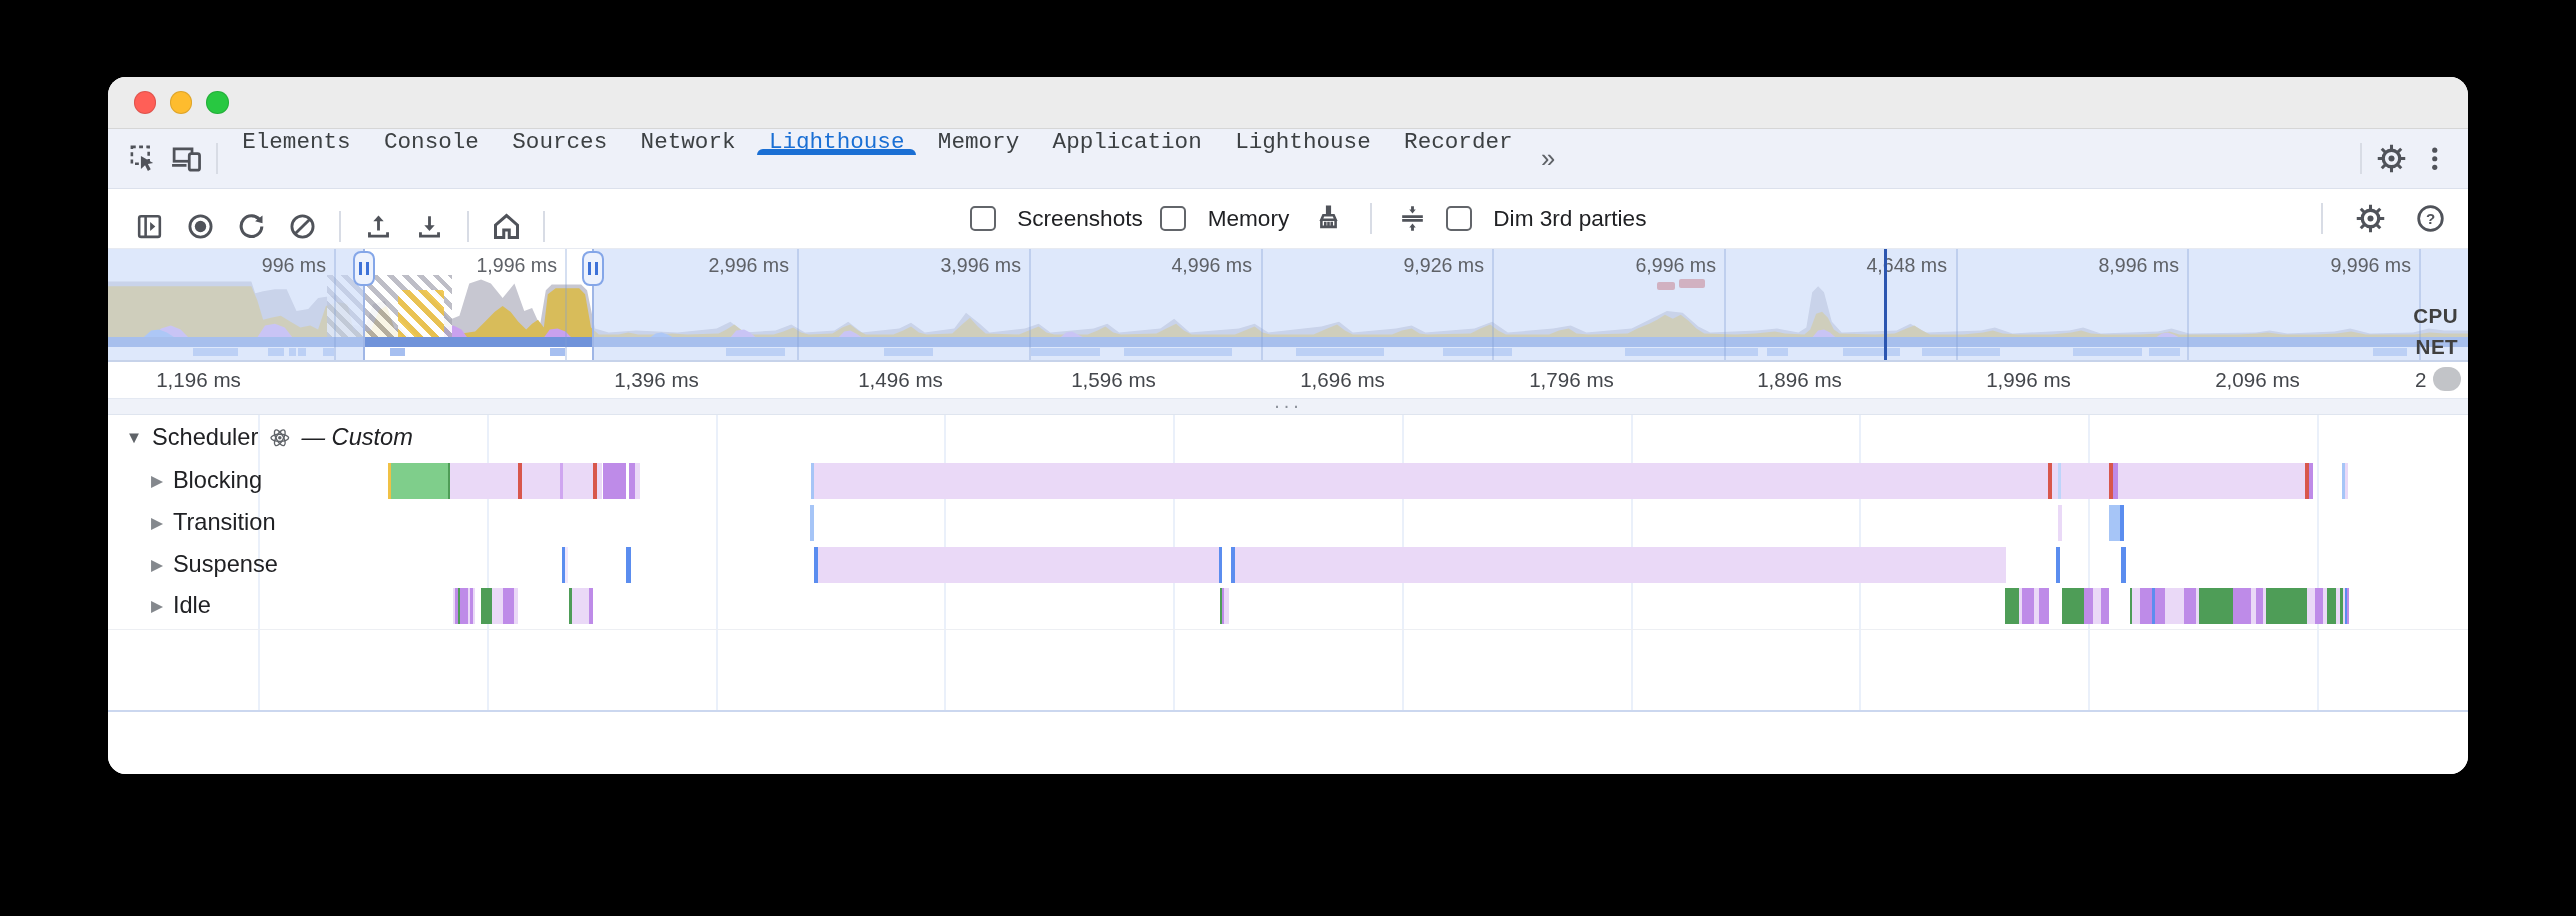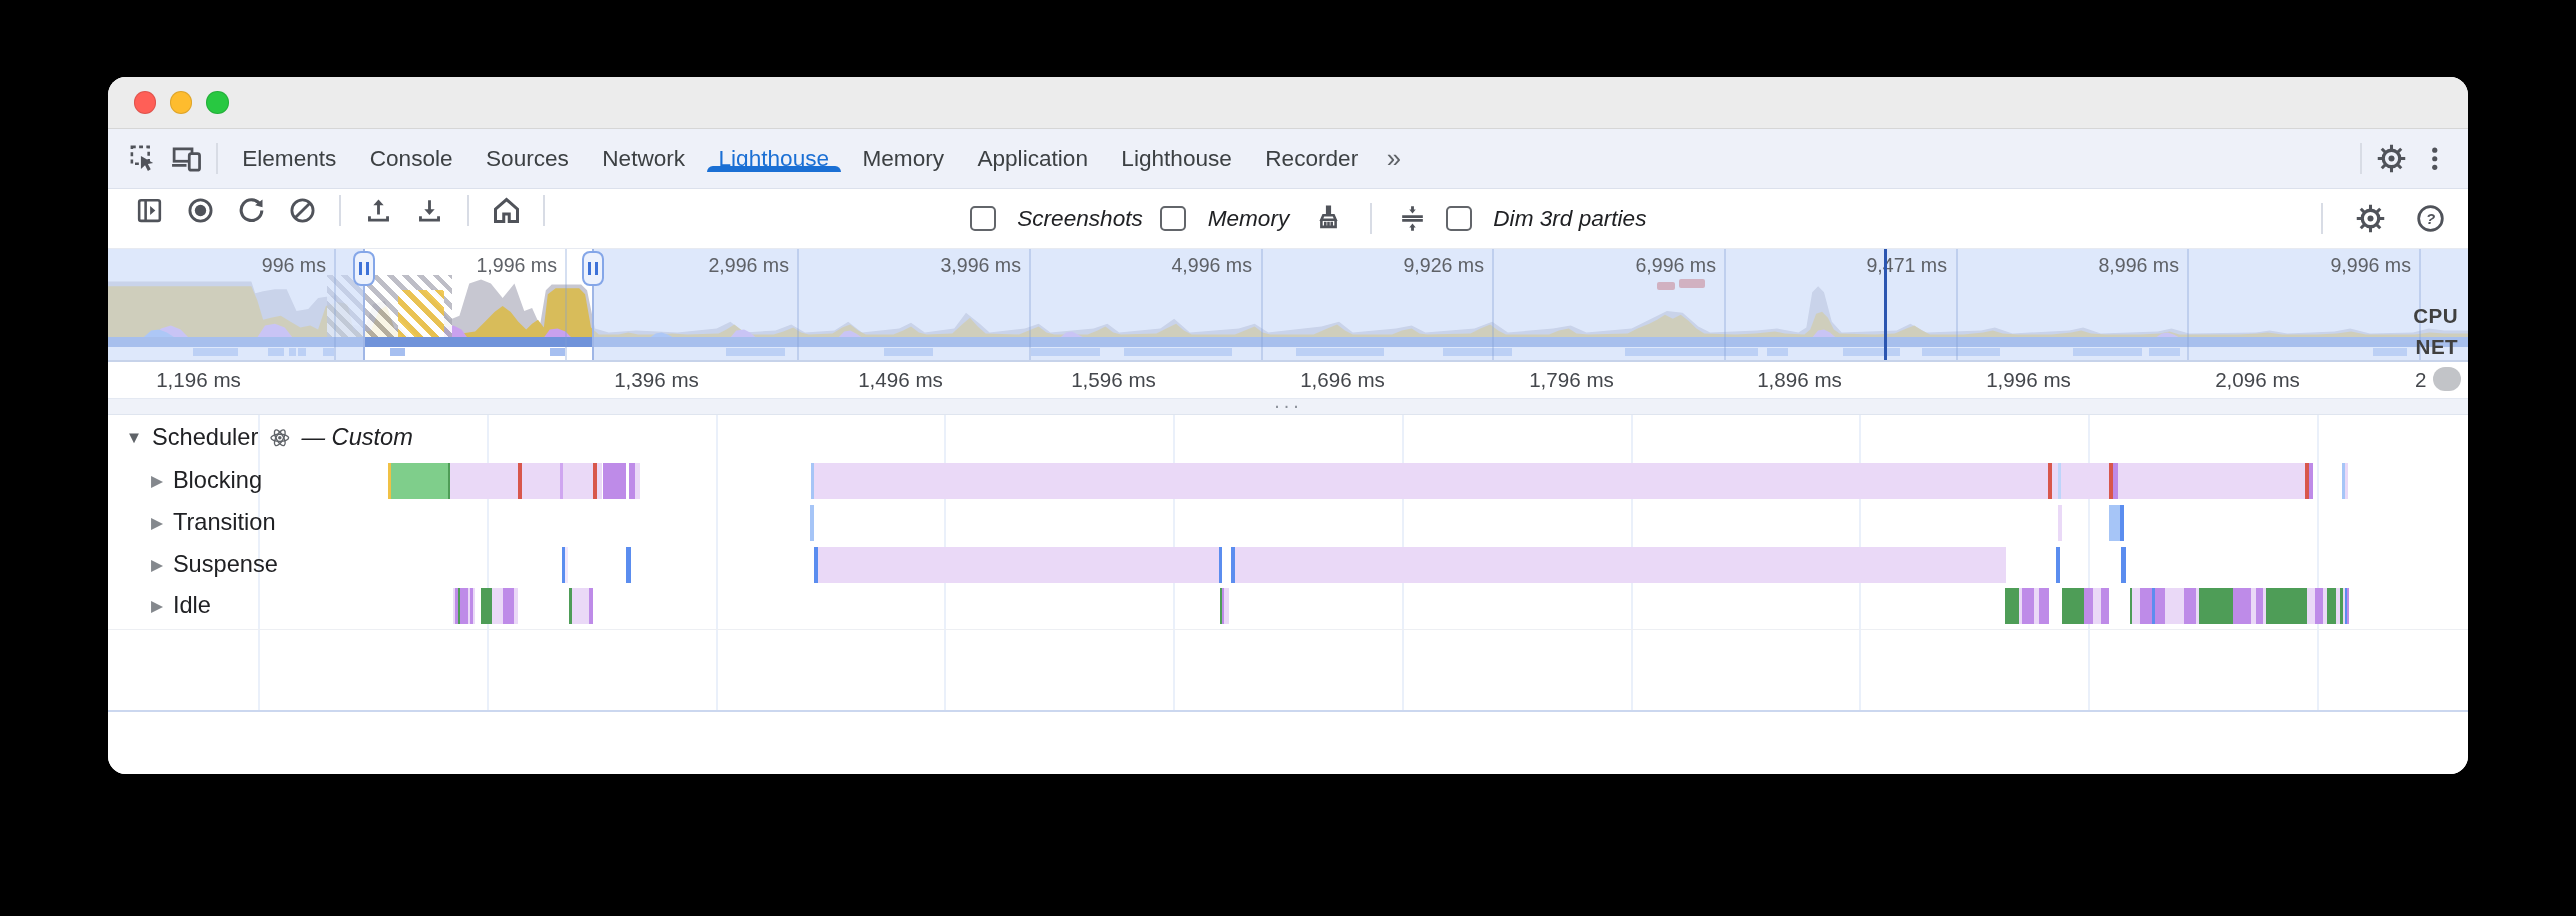--- a/index.html
+++ b/index.html
@@ -8,28 +8,28 @@
   #window{position:absolute;left:108px;top:77px;width:2360px;height:697px;background:#fff;
           border-radius:17.7px;overflow:hidden;box-shadow:0 25.5px 79px rgba(0,0,0,.65);
           display:flex;flex-direction:column;}
   
   .titlebar{height:51px;background:#ECECEC;border-bottom:1px solid #D6D6D6;display:flex;align-items:center;padding-left:25.5px;flex:none;}
   .tl-dot{width:20.6px;height:20.6px;border-radius:50%;margin-right:13.7px;border:1px solid rgba(0,0,0,.12);}
   
   .tabbar{height:59px;background:#EEF1F9;border-bottom:1px solid #DCE1EC;display:flex;align-items:center;padding:0 13.7px;flex:none;position:relative;}
   .tbicon{width:43px;height:43px;display:flex;align-items:center;justify-content:center;border-radius:5.9px;flex:none;}
   .vdiv{width:2px;height:31px;background:#D8DCE5;margin:0 7.9px;flex:none;}
-  #tab-strip{display:flex;height:100%;align-items:center;}
+  #tab-strip{display:flex;height:100%;align-items:flex-start;font-family:Liberation Mono, monospace;}
   .tab{padding:0 16.7px;display:flex;align-items:center;font-size:22.6px;color:#3C4043;position:relative;white-space:nowrap;cursor:default;}
   .tab.selected{color:#1A6FD4;}
   .tab.selected::after{content:"";position:absolute;left:4.9px;right:4.9px;bottom:0;height:5.9px;background:#1A6FD4;border-radius:5.9px 5.9px 0 0;}
   .chev{font-size:25.5px;color:#5F6368;padding:0 11.8px;display:flex;align-items:center;}
   .tab-right{position:absolute;right:11.8px;top:0;height:100%;display:flex;align-items:center;}
   
-  .ptoolbar{height:59px;background:#fff;border-bottom:1px solid #E7EAF1;display:flex;align-items:flex-start;padding:0 20px;flex:none;position:relative;font-style:italic;}
+  .ptoolbar{height:59px;background:#fff;border-bottom:1px solid #E7EAF1;display:flex;align-items:flex-end;padding:0 20px;flex:none;position:relative;}
   .pt-left{display:flex;align-items:center;gap:7.9px;}
   .pt-mid{position:absolute;left:862px;top:0;height:100%;display:flex;align-items:center;gap:11.8px;}
   .pt-right{position:absolute;right:15.7px;top:0;height:100%;display:flex;align-items:center;gap:17.7px;}
   .cbx{width:21.6px;height:21.6px;border:2.5px solid #62656A;border-radius:4.9px;background:#fff;flex:none;}
   .cblabel{font-size:22.6px;color:#202124;margin:0 5.9px 0 9.8px;white-space:nowrap;}
   svg.ic{display:block;}
   
   #overview{height:111px;position:relative;background:#fff;border-bottom:2px solid #C7D3EA;flex:none;overflow:hidden;}
   #ovsvg{position:absolute;left:0;top:0;}
   .hatch{position:absolute;}
@@ -292,21 +292,21 @@
       <div class="ovlabel" style="left: 534px;">2,996 ms</div>
       <div class="ovtick" style="left: 921px;"></div>
       <div class="ovlabel" style="left: 766px;">3,996 ms</div>
       <div class="ovtick" style="left: 1153px;"></div>
       <div class="ovlabel" style="left: 997px;">4,996 ms</div>
       <div class="ovtick" style="left: 1384px;"></div>
       <div class="ovlabel" style="left: 1229px;">9,926 ms</div>
       <div class="ovtick" style="left: 1616px;"></div>
       <div class="ovlabel" style="left: 1461px;">6,996 ms</div>
       <div class="ovtick" style="left: 1848px;"></div>
-      <div class="ovlabel" style="left: 1692px;">9,471 ms</div>
+      <div class="ovlabel" style="left: 1692px;">4,648 ms</div>
       <div class="ovtick" style="left: 2079px;"></div>
       <div class="ovlabel" style="left: 1924px;">8,996 ms</div>
       <div class="ovtick" style="left: 2311px;"></div>
       <div class="ovlabel" style="left: 2156px;">9,996 ms</div>
       <div class="guide" style="left: 255px;"></div>
       <div class="guide" style="left: 484px;"></div>
       <div class="handle" style="left: 245px;">
         <i></i>
         <i></i>
       </div>

